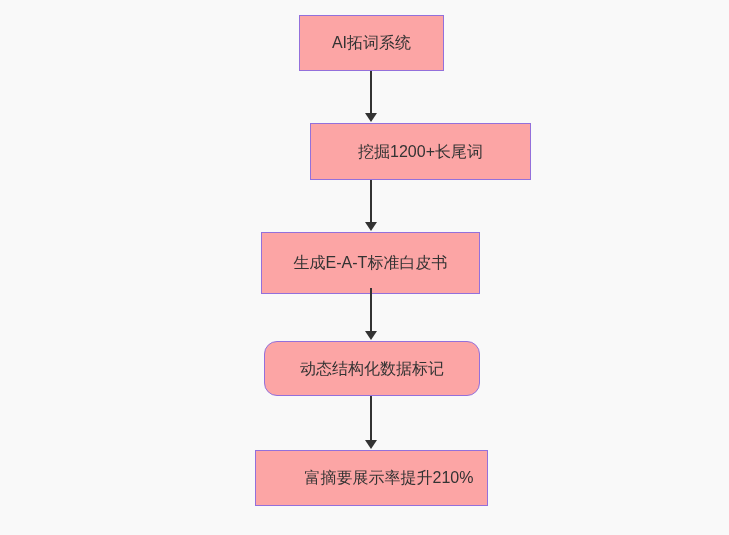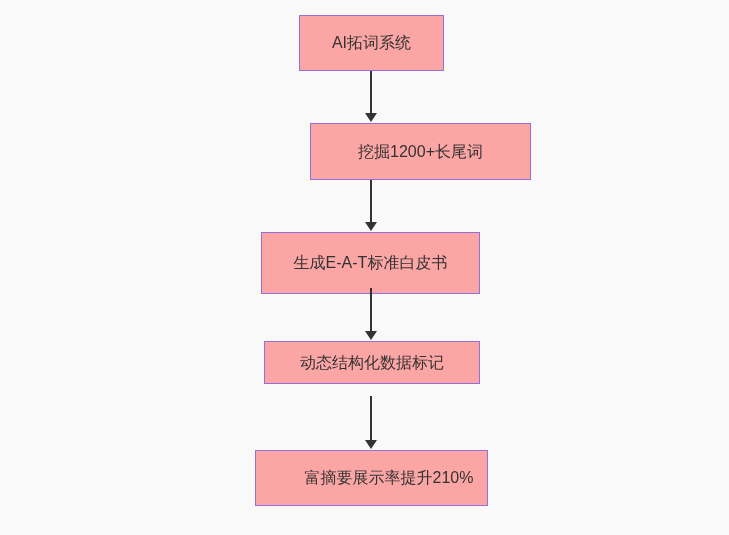--- a/index.html
+++ b/index.html
@@ -63,21 +63,21 @@
   <div class="edge-line" style="left:370px; top:180px; height:44px;"></div>
   <div class="edge-arrow" style="left:365px; top:222px;"></div>
 
   <div class="node" style="left:261px; top:232px; width:219px; height:62px;">
     <span>生成E-A-T标准白皮书</span>
   </div>
 
   <div class="edge-line" style="left:370px; top:288px; height:45px;"></div>
   <div class="edge-arrow" style="left:365px; top:331px;"></div>
 
-  <div class="node" style="left:264px; top:341px; width:216px; height:43px;">
+  <div class="node" style="left:264px; top:341px; width:216px; height:55px;border-radius:13px;">
     <span>动态结构化数据标记</span>
   </div>
 
   <div class="edge-line" style="left:370px; top:396px; height:45px;"></div>
   <div class="edge-arrow" style="left:365px; top:440px;"></div>
 
   <div class="node" style="left:255px; top:450px; width:233px; height:56px;padding-left:35px;">
     <span>富摘要展示率提升210%</span>
   </div>
 

